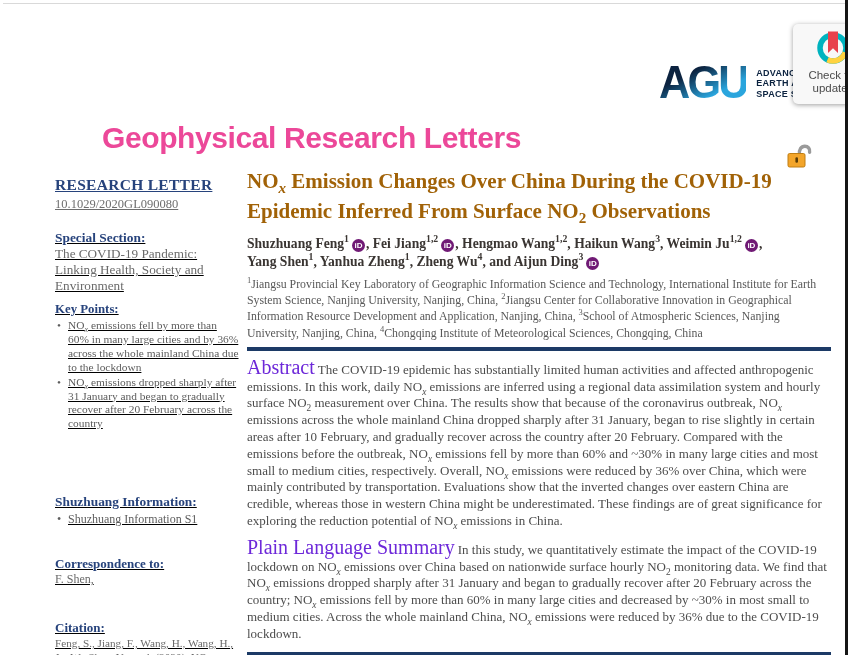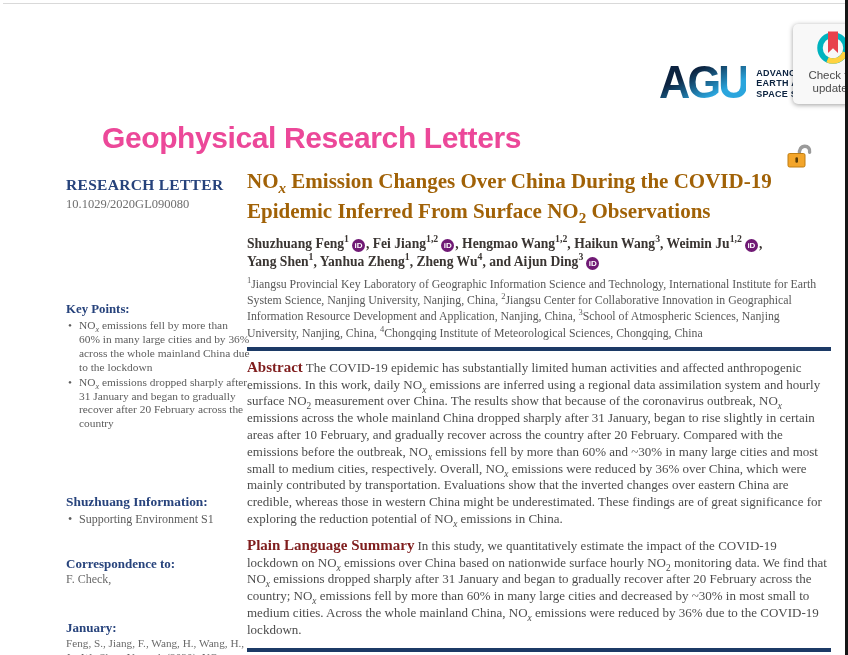--- a/index.html
+++ b/index.html
@@ -31,21 +31,21 @@
   .update-badge svg { display:block; margin:3px auto 0 auto; }
   .badge-label { font-size:11.5px; line-height:13px; color:#4a4a4a; }
 
   .journal-title {
     position:absolute; left:54px; top:121px; z-index:2;
     font-family:"Liberation Sans", sans-serif; font-weight:bold; font-size:30px;
     letter-spacing:-.4px; color:#ec4899;margin-left:48px;
   }
 
   
-  .sb { position:absolute; left:66px; width:184px; }
+  .sb { position:absolute; left:55px; width:184px;text-decoration:underline; }
   .sb-h { font-weight:bold; color:#27437c; }
   .sb-type { top:176px; font-size:15.5px; letter-spacing:.3px; font-weight:bold; color:#27437c; }
   .sb-doi { top:196px; font-size:12.5px; color:#6e6e6e; }
   .sb-special { top:230px; }
   .sb-special .sb-h { font-size:13.4px; }
   .sb-special .sb-body { font-size:13.2px; line-height:15.8px; color:#6a6a6a; }
   .sb-keypoints { top:302px; }
   .sb-keypoints .sb-h { font-size:12.8px; margin-bottom:2px; }
   .sb-list { list-style:none; margin:0; padding:0; }
   .sb-list li { position:relative; padding-left:13px; font-size:11.4px; line-height:13.9px; color:#5c5c5c; margin-bottom:1px; }
@@ -68,21 +68,21 @@
   .authors { font-size:13.6px; font-weight:bold; color:#3a3532; line-height:17.5px; margin-bottom:6px; }
   .orcid {
     display:inline-block; width:13px; height:13px; border-radius:50%; background:#701a75;
     color:#fff; font-family:"Liberation Sans", sans-serif; font-size:8px; font-weight:bold;
     text-align:center; line-height:13px; margin:0 1px 0 3px; vertical-align:0; cursor:pointer;
   }
   .affiliations { font-size:11.8px; line-height:16.2px; color:#585858; margin-bottom:6px; }
   .rule { height:4px; background:#1c3a66; margin:0 0 8px 0; }
   .rule-bottom { margin:0; }
   .para { font-size:13px; line-height:16.8px; margin:0 0 9px 0; color:#4c4c4c; }
-  .para-head { font-size:15px; font-weight:bold; color:#7f1d1d; padding-right:3px; }
+  .para-head { font-size:20px; font-weight:normal; color:#6d28d9; padding-right:3px; }
   sub, sup { line-height:0; font-size:.72em; }
 
   
   .oa-lock { position:absolute; left:785px; top:142px; z-index:4; }
 </style>
 </head>
 <body>
 
 <div class="page">
 
@@ -115,43 +115,47 @@
     <svg width="28" height="30" viewBox="0 0 28 30">
       <path d="M14.5 12.5 C13.8 7.5 16.2 4.2 19.8 4.2 C23 4.2 25.2 6.6 24.6 10.2" fill="none" stroke="#9a9a9a" stroke-width="3.4" stroke-linecap="round"></path>
       <rect x="3" y="11.5" width="17" height="13.5" rx="1.6" fill="#f3a52a" stroke="#bf7d12" stroke-width="1"></rect>
       <rect x="10.4" y="15.2" width="2.6" height="5.6" rx="1.2" fill="#5a3c06"></rect>
     </svg>
   </div>
 
   <div class="sb sb-type" style="top:176px">RESEARCH LETTER</div>
   <div class="sb sb-doi" style="top:197px">10.1029/2020GL090080</div>
 
+  <div class="sb sb-special" style="top:230px">
+    <div class="sb-h">Special Section:</div>
+    <div class="sb-body">The COVID-19 Pandemic: Linking Health, Society and Environment</div>
+  </div>
 
   <div class="sb sb-keypoints" style="top:302px">
     <div class="sb-h">Key Points:</div>
     <ul class="sb-list">
         <li>NO<sub><i>x</i></sub> emissions fell by more than 60% in many large cities and by 36% across the whole mainland China due to the lockdown</li>
         <li>NO<sub><i>x</i></sub> emissions dropped sharply after 31 January and began to gradually recover after 20 February across the country</li>
       </ul>
   </div>
 
   <div class="sb sb-support" style="top:494px">
     <div class="sb-h">Shuzhuang Information:</div>
     <ul class="sb-list">
-        <li>Supporting Environment S1</li>
+        <li>Shuzhuang Information S1</li>
       </ul>
   </div>
 
   <div class="sb sb-corr" style="top:556px">
     <div class="sb-h">Correspondence to:</div>
-    <div class="sb-body">F. Check,</div>
+    <div class="sb-body">F. Shen,</div>
   </div>
 
   <div class="sb sb-cite" style="top:620px">
-    <div class="sb-h">January:</div>
+    <div class="sb-h">Citation:</div>
     <div class="sb-body">Feng, S., Jiang, F., Wang, H., Wang, H., Ju, W., Shen, Y., et al. (2020). NO</div>
   </div>
 
   <div class="main">
     <h1 class="article-title">NO<sub><i>x</i></sub> Emission Changes Over China During the COVID-19 Epidemic Inferred From Surface NO<sub>2</sub> Observations</h1>
 
     <div class="authors">
         <div><span>Shuzhuang Feng<sup>1</sup></span><span class="orcid">iD</span><span>, Fei Jiang<sup>1,2</sup></span><span class="orcid">iD</span><span>, Hengmao Wang<sup>1,2</sup></span><span>, Haikun Wang<sup>3</sup></span><span>, Weimin Ju<sup>1,2</sup></span><span class="orcid">iD</span><span>,</span></div>
         <div><span>Yang Shen<sup>1</sup></span><span>, Yanhua Zheng<sup>1</sup></span><span>, Zheng Wu<sup>4</sup></span><span>, and Aijun Ding<sup>3</sup></span><span class="orcid">iD</span></div>
       </div>

